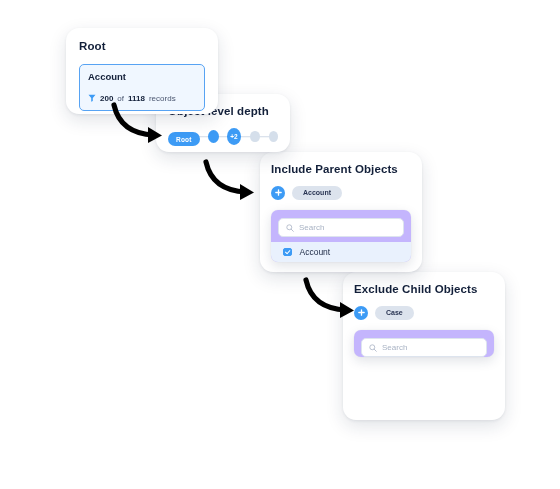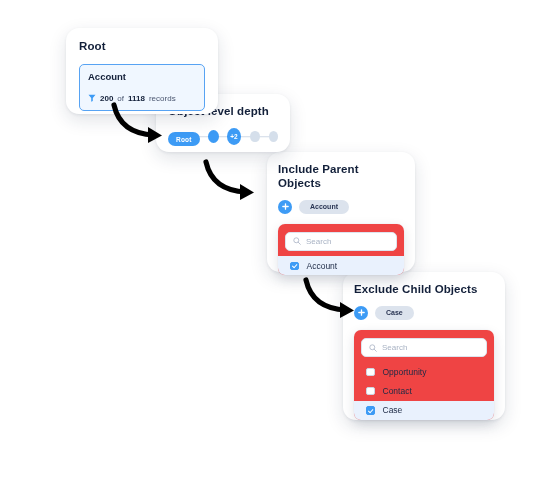--- a/index.html
+++ b/index.html
@@ -138,23 +138,23 @@
   .step-dot-muted {
     width: 11px;
     height: 11px;
     border-radius: 50%;
     background: #d5dfeb;
     margin-left: 9px;
   }
 
   
   #card-parent {
-    left: 267px;
+    left: 260px;
     top: 152px;
-    width: 148px;
+    width: 162px;
     height: 120px;
     padding: 11px 11px;
     z-index: 4;
   }
   #card-child {
     left: 343px;
     top: 272px;
     width: 162px;
     height: 148px;
     padding: 11px 11px;
@@ -181,21 +181,21 @@
     background: #dce3ed;
     color: #2a3553;
     font-size: 7px;
     font-weight: bold;
     border-radius: 9px;
     padding: 3.5px 11px;
     line-height: 1;
   }
   .panel {
     margin-top: 10px;
-    background: #ef4444;
+    background: #c4b5fd;
     border-radius: 7px;
     box-shadow: 0 4px 12px rgba(25, 42, 70, 0.13),
                 0 0 0 0.5px rgba(25, 42, 70, 0.03);
     padding: 8px 7px 0 7px;
     box-sizing: border-box;
     overflow: hidden;
   }
   .search-box {
     display: flex;
     align-items: center;
@@ -370,30 +370,16 @@
 
     <div class="panel">
       <div class="search-box">
         <svg width="8" height="8" viewBox="0 0 10 10">
           <circle cx="4.1" cy="4.1" r="3.1" fill="none" stroke="#a9b3c4" stroke-width="1"></circle>
           <path d="M6.5,6.5 L9.2,9.2" stroke="#a9b3c4" stroke-width="1" stroke-linecap="round"></path>
         </svg>
         <span class="search-ph">Search</span>
       </div>
 
-      <div class="opt-list">
-        <div class="opt">
-          <span class="cb"></span>
-          <span class="opt-label">Opportunity</span>
-        </div>
-        <div class="opt">
-          <span class="cb"></span>
-          <span class="opt-label">Contact</span>
-        </div>
-        <div class="opt selected">
-          <span class="cb checked"></span>
-          <span class="opt-label">Case</span>
-        </div>
-      </div>
     </div>
   </div>
 
 </div>
 
 </body></html>

